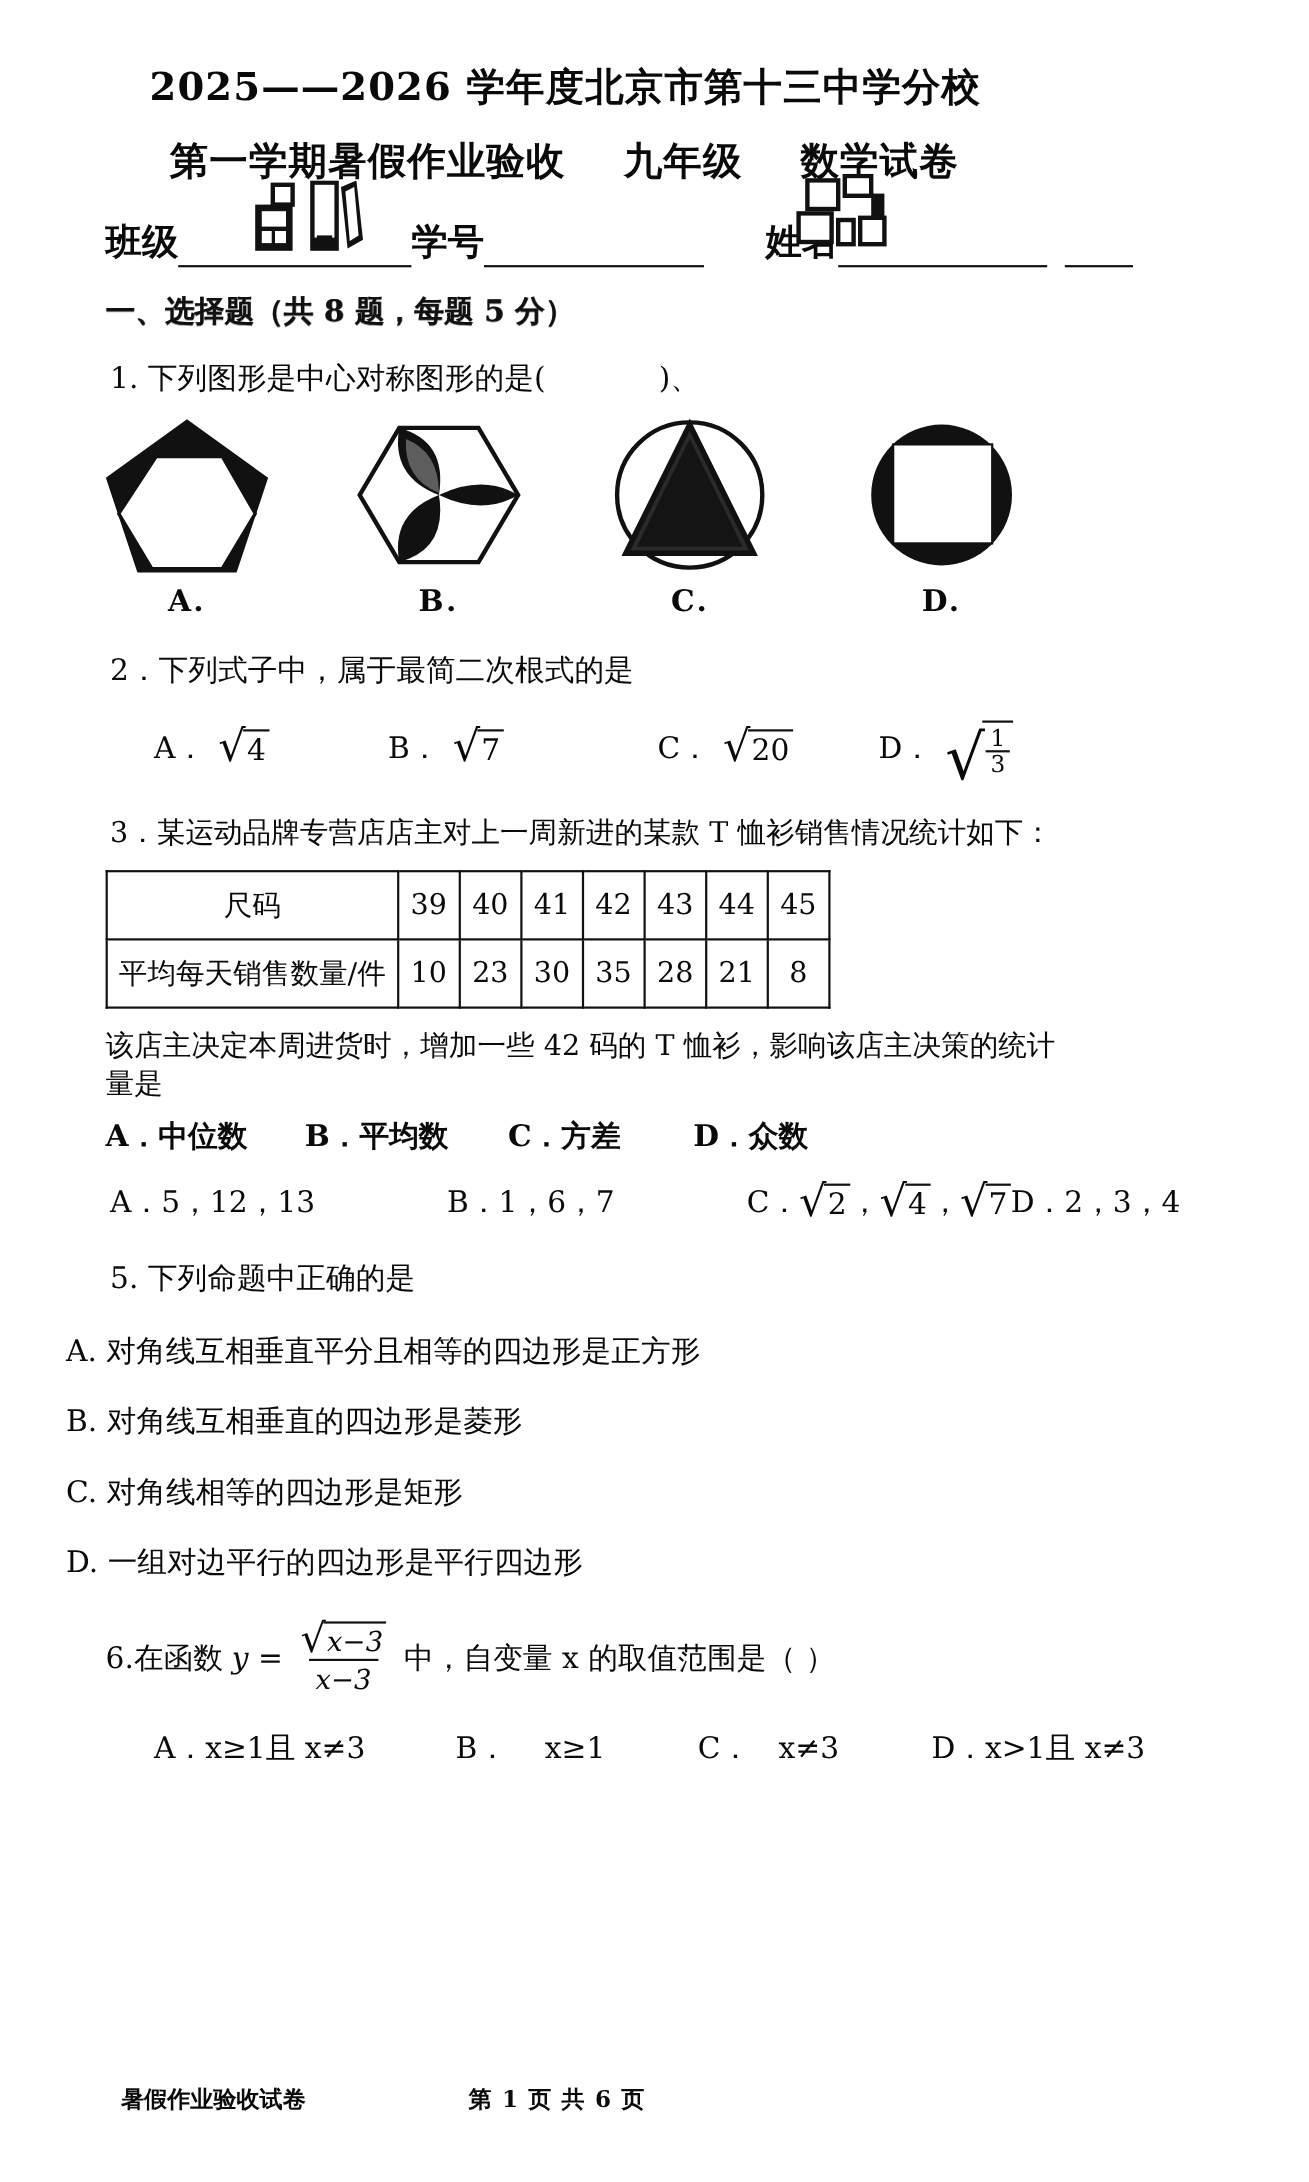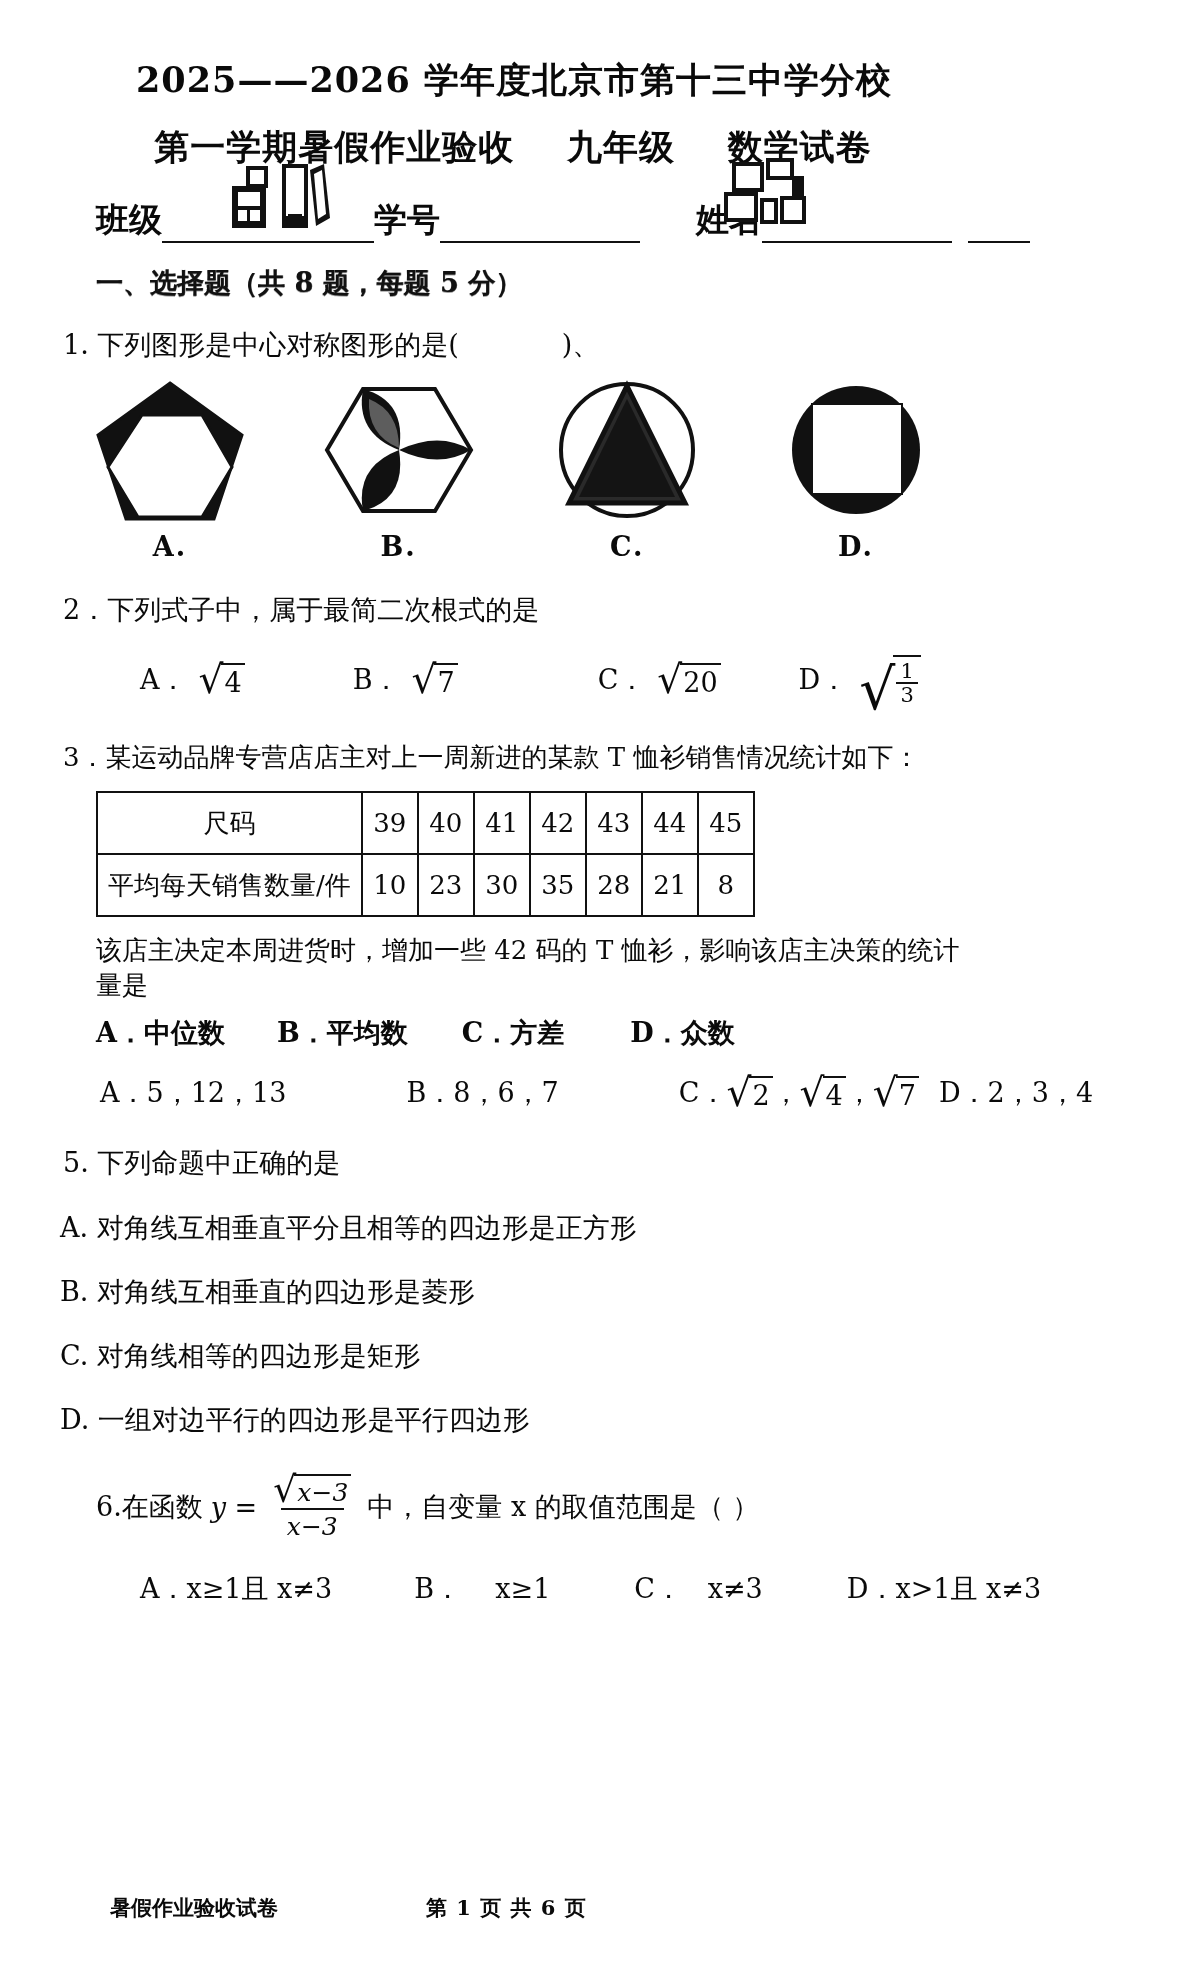--- a/index.html
+++ b/index.html
@@ -80,21 +80,21 @@
     font-weight: bold;
     letter-spacing: 0px;
     filter: contrast(150%);
     opacity: 0.93;
     text-shadow: 0.6px 0 0 rgba(0,0,0,0.55), 0 0.6px 0 rgba(0,0,0,0.4);
     white-space: pre;
   }
 
   
   .q {
-    padding-left: 63px;
+    padding-left: 100px;
     padding-right: 70px;
     font-size: 27px;
     line-height: 1.35;
   }
   .q-stem { white-space: pre-wrap; }
   .q1 { margin-top: 26px; }
   .q2 { margin-top: 30px; }
   .q3 { margin-top: 34px; font-size: 26px; }
   .q4 { margin-top: 30px; }
   .q5 { margin-top: 34px; }
@@ -437,39 +437,39 @@
 
   <div class="q3-opts">
     <span style="margin-right:52px;">A．中位数</span>
     <span style="margin-right:54px;">B．平均数</span>
     <span style="margin-right:66px;">C．方差</span>
     <span>D．众数</span>
   </div>
 
   <div class="q4-opts">
     <span class="slot" style="margin-right:120px;">A．5，12，13</span>
-    <span class="slot" style="margin-right:120px;">B．8，6，7</span>
+    <span class="slot" style="margin-right:120px;">B．1，6，7</span>
     <span class="slot">
       <span>C．</span>
       <span class="rad">
         <span class="rad-sign">√</span>
         <span class="rad-body">2</span>
       </span>
       <span>，</span>
       <span class="rad">
         <span class="rad-sign">√</span>
         <span class="rad-body">4</span>
       </span>
       <span>，</span>
       <span class="rad">
         <span class="rad-sign">√</span>
         <span class="rad-body">7</span>
       </span>
     </span>
-    <span class="slot" style="margin-left:20px;">D．2，3，4</span>
+    <span class="slot" style="margin-left:0;">D．2，3，4</span>
   </div>
 
   <div class="q q5">
     <div class="q-stem">5. 下列命题中正确的是</div>
   </div>
   <div class="sub-opt">A. 对角线互相垂直平分且相等的四边形是正方形</div>
   <div class="sub-opt">B. 对角线互相垂直的四边形是菱形</div>
   <div class="sub-opt">C. 对角线相等的四边形是矩形</div>
   <div class="sub-opt">D. 一组对边平行的四边形是平行四边形</div>
 

